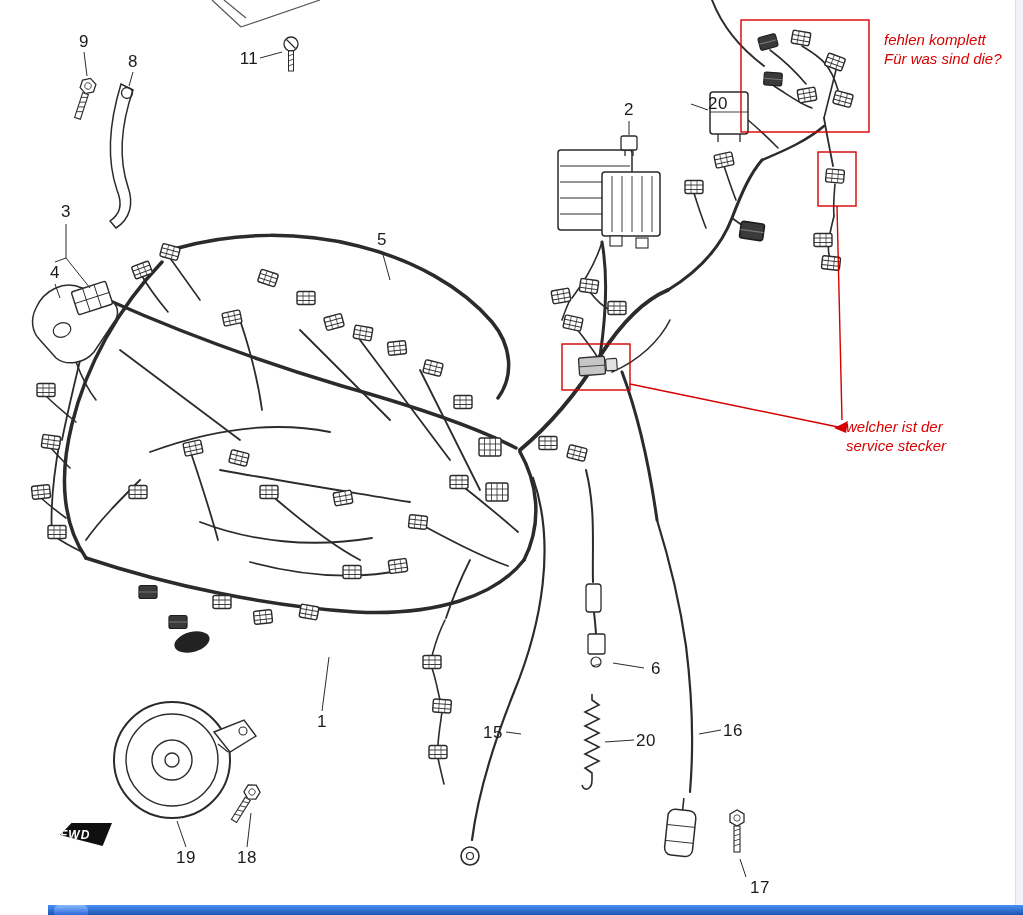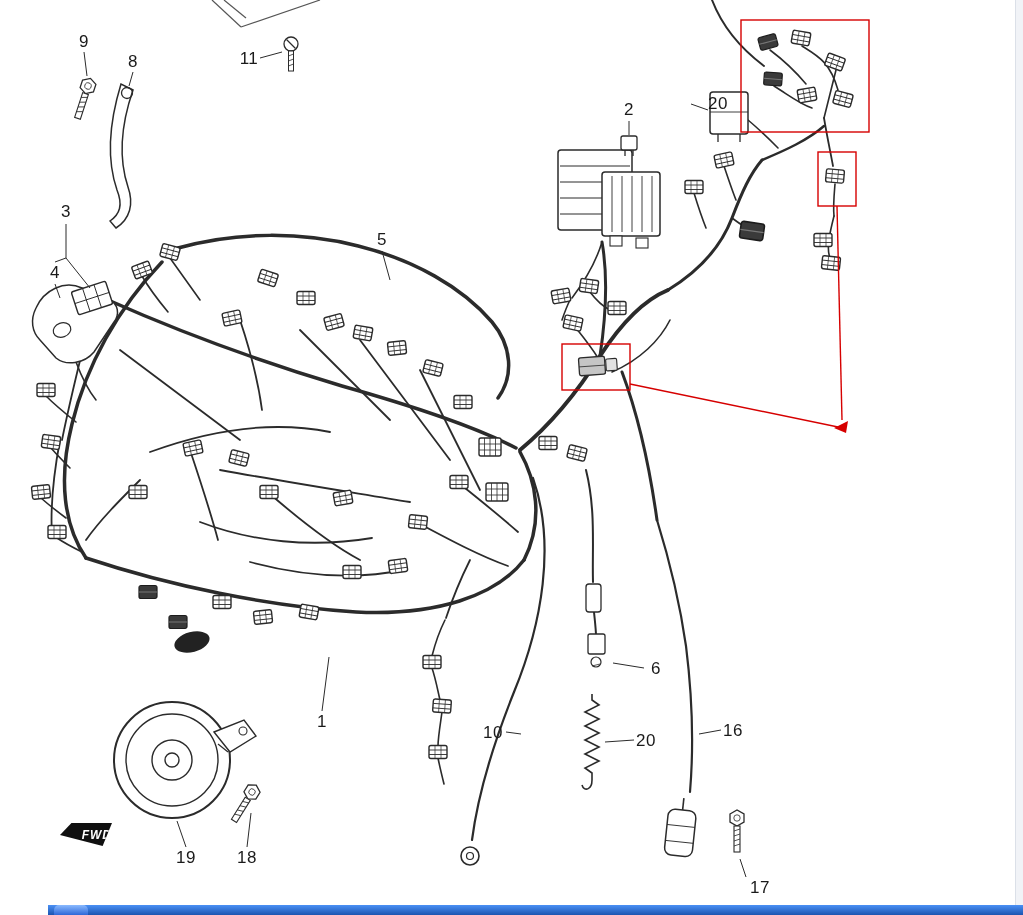--- a/index.html
+++ b/index.html
@@ -13,21 +13,21 @@
     position:absolute; transform:translate(-50%,-50%);
     font-size:17px; color:#1a1a1a; letter-spacing:0.5px; white-space:nowrap;
   }
   .red-note {
     position:absolute; color:#d60000; font-style:italic;
     font-size:15px; line-height:19px; white-space:nowrap;
   }
   .fwd {
     position:absolute; left:60px; top:823px; width:52px; height:23px;
     background:#101010; color:#ffffff; font-weight:bold; font-style:italic;
-    font-size:12px; display:flex; align-items:center; justify-content:flex-end;
+    font-size:12px; display:flex; align-items:center; justify-content:flex-start;
     clip-path: polygon(22% 0, 100% 0, 82% 100%, 0 52%);
     letter-spacing:1px;
   }
   .scrollbar {
     position:absolute; right:0; top:0; width:8px; height:905px;
     background:#f1f3f7; border-left:1px solid #dbe0e8;
   }
   .taskbar {
     position:absolute; left:48px; right:0; bottom:0; height:10px;
     background:linear-gradient(#4a90f5,#1c54b0);
@@ -329,30 +329,38 @@
     </g>
   </svg>
 
   <div class="plabel" style="left:322px;top:722px">1</div>
   <div class="plabel" style="left:629px;top:110px">2</div>
   <div class="plabel" style="left:66px;top:212px">3</div>
   <div class="plabel" style="left:55px;top:273px">4</div>
   <div class="plabel" style="left:382px;top:240px">5</div>
   <div class="plabel" style="left:133px;top:62px">8</div>
   <div class="plabel" style="left:84px;top:42px">9</div>
-  <div class="plabel" style="left:493px;top:733px">10</div>
+  <div class="plabel" style="left:493px;top:733px">15</div>
   <div class="plabel" style="left:249px;top:59px">11</div>
   <div class="plabel" style="left:656px;top:669px">6</div>
   <div class="plabel" style="left:646px;top:741px">20</div>
   <div class="plabel" style="left:733px;top:731px">16</div>
   <div class="plabel" style="left:760px;top:888px">17</div>
   <div class="plabel" style="left:186px;top:858px">19</div>
   <div class="plabel" style="left:247px;top:858px">18</div>
   <div class="plabel" style="left:718px;top:104px">20</div>
 
+  <div class="red-note" style="left:884px;top:30px">
+    <div>fehlen komplett</div>
+    <div>Für was sind die?</div>
+  </div>
+  <div class="red-note" style="left:846px;top:417px">
+    <div>welcher ist der</div>
+    <div>service stecker</div>
+  </div>
 
   <div class="fwd">
     <span>FWD</span>
   </div>
 
   <div class="scrollbar"></div>
   <div class="taskbar"></div>
   <div class="taskbar-gap"></div>
   <div class="taskbar-start"></div>
 

